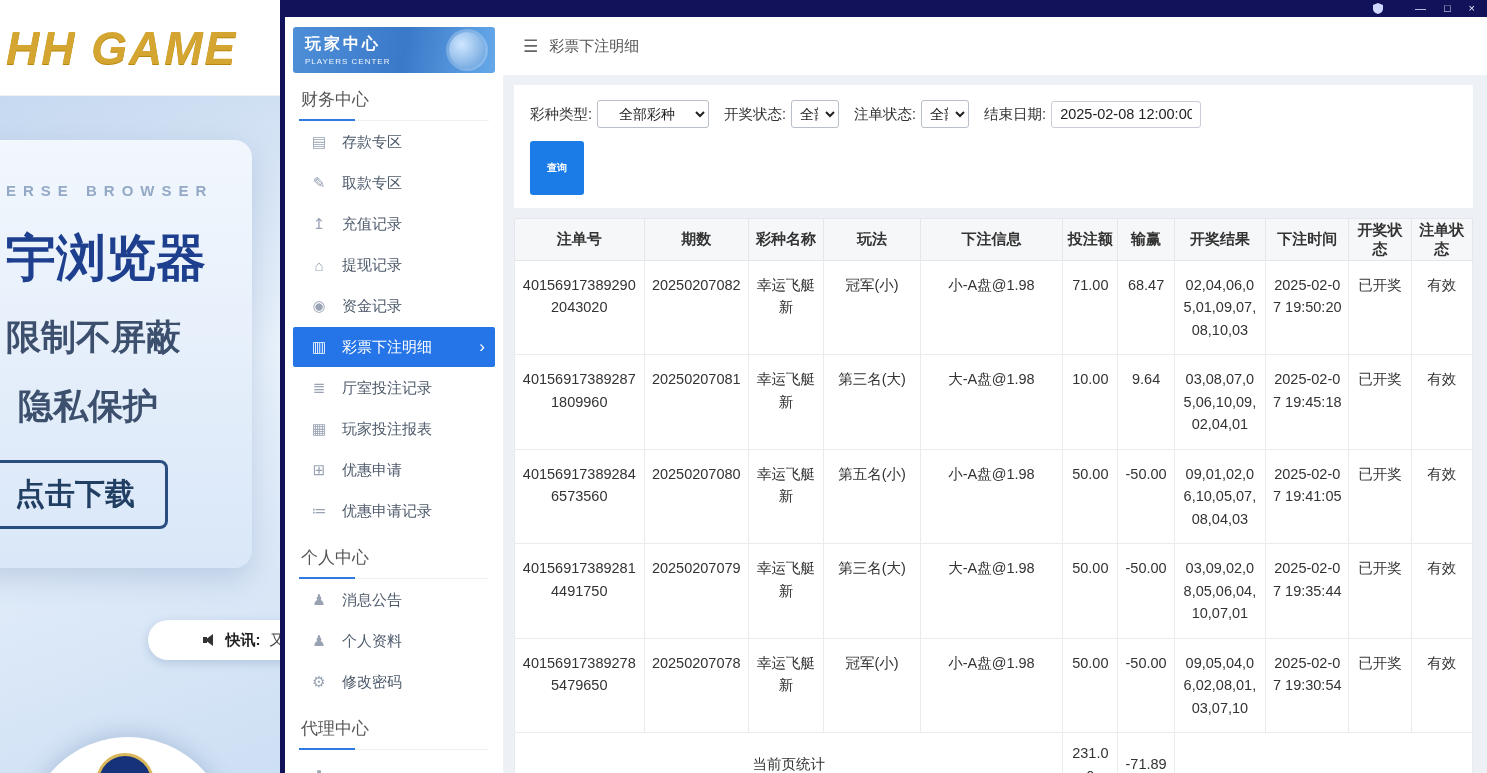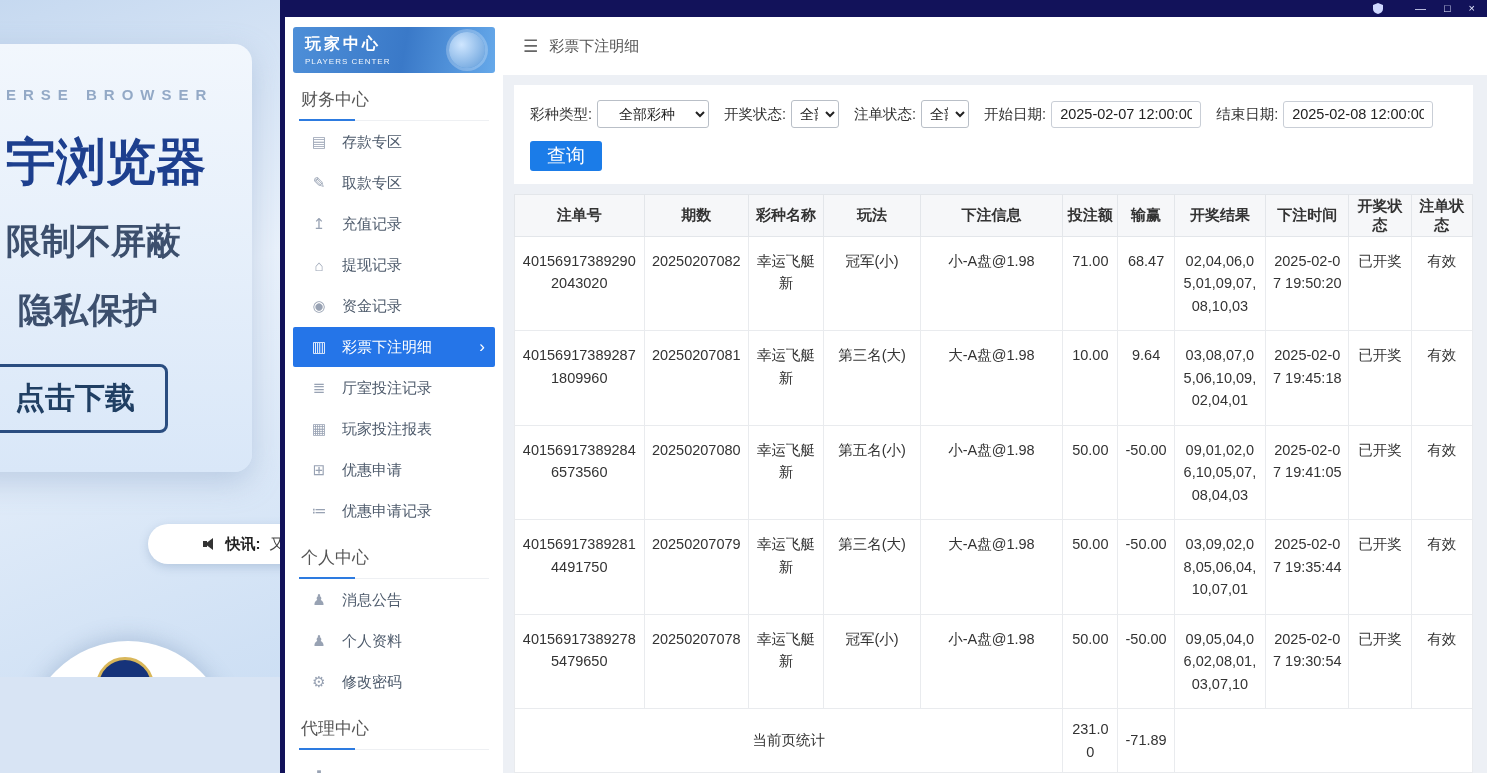--- a/index.html
+++ b/index.html
@@ -71,35 +71,38 @@
 
   .filter-card { background:#fff; padding:15px 16px 13px; }
   .filter-row { display:flex; align-items:center; flex-wrap:nowrap; font-size:14.5px; color:#333; }
   .fgroup { display:flex; align-items:center; gap:5px; margin-right:15px; white-space:nowrap; }
   .fgroup select { height:28px; border:1px solid #b9bfc7; border-radius:3px; font-size:14px; color:#222;
     background:#fff; padding:2px 4px; }
   .sel-wide { width:112px;text-align:center; } .sel-small { width:48px; }
   .date-input { height:27px; width:150px; border:1px solid #c9ced6; border-radius:3px; font-size:14.5px;
     padding:0 8px; color:#222; }
   .search-btn { margin-top:13px; background:#1b7ce8; color:#fff; border:none; border-radius:3px;
-    font-size:19px; padding:2px 17px; cursor:pointer; }
+    font-size:10px; padding:20px 17px; cursor:pointer;font-weight:bold; }
 
   .table-card { margin-top:10px; background:#fff; }
   table { width:100%; border-collapse:collapse; table-layout:fixed; }
   th { background:#f6f7f9; font-size:15px; font-weight:bold; color:#333; height:42px;
     border:1px solid #e3e6ea; padding:0 4px; }
   td { border:1px solid #e9ebee; font-size:14.5px; color:#333; text-align:center; padding:13px 6px;
     vertical-align:top; word-break:break-all; line-height:1.55; }
   tr.data-row { height:76px; }
   tr.summary-row td { vertical-align:middle; padding:9px 6px; height:38px; }
 </style>
 </head>
 <body>
 
 <div class="bg-page">
+  <div class="bg-top">
+    <span class="logo-text">HH GAME</span>
+  </div>
   <div class="bg-body">
     <div class="banner-card">
       <div class="banner-tagline">ERSE BROWSER</div>
       <div class="banner-title">宇浏览器</div>
       <div class="banner-line">限制不屏蔽</div>
       <div class="banner-line"><span class="clip-frag">刂</span><span>隐私保护</span></div>
       <button class="download-btn">点击下载</button>
     </div>
     <div class="ticker">
       <span class="speaker"></span>
@@ -209,24 +212,20 @@
               <span>彩种类型:</span>
               <select class="sel-wide"><option>全部彩种</option></select>
             </span>
             <span class="fgroup">
               <span>开奖状态:</span>
               <select class="sel-small"><option>全部</option></select>
             </span>
             <span class="fgroup">
               <span>注单状态:</span>
               <select class="sel-small"><option>全部</option></select>
-            </span>
-            <span class="fgroup">
-              <span>开始日期:</span>
-              <input class="date-input" value="2025-02-07 12:00:00" style="">
             </span>
             <span class="fgroup">
               <span>结束日期:</span>
               <input class="date-input" value="2025-02-08 12:00:00" style="">
             </span>
           </div>
           <button class="search-btn">查询</button>
         </div>
 
         <div class="table-card">

